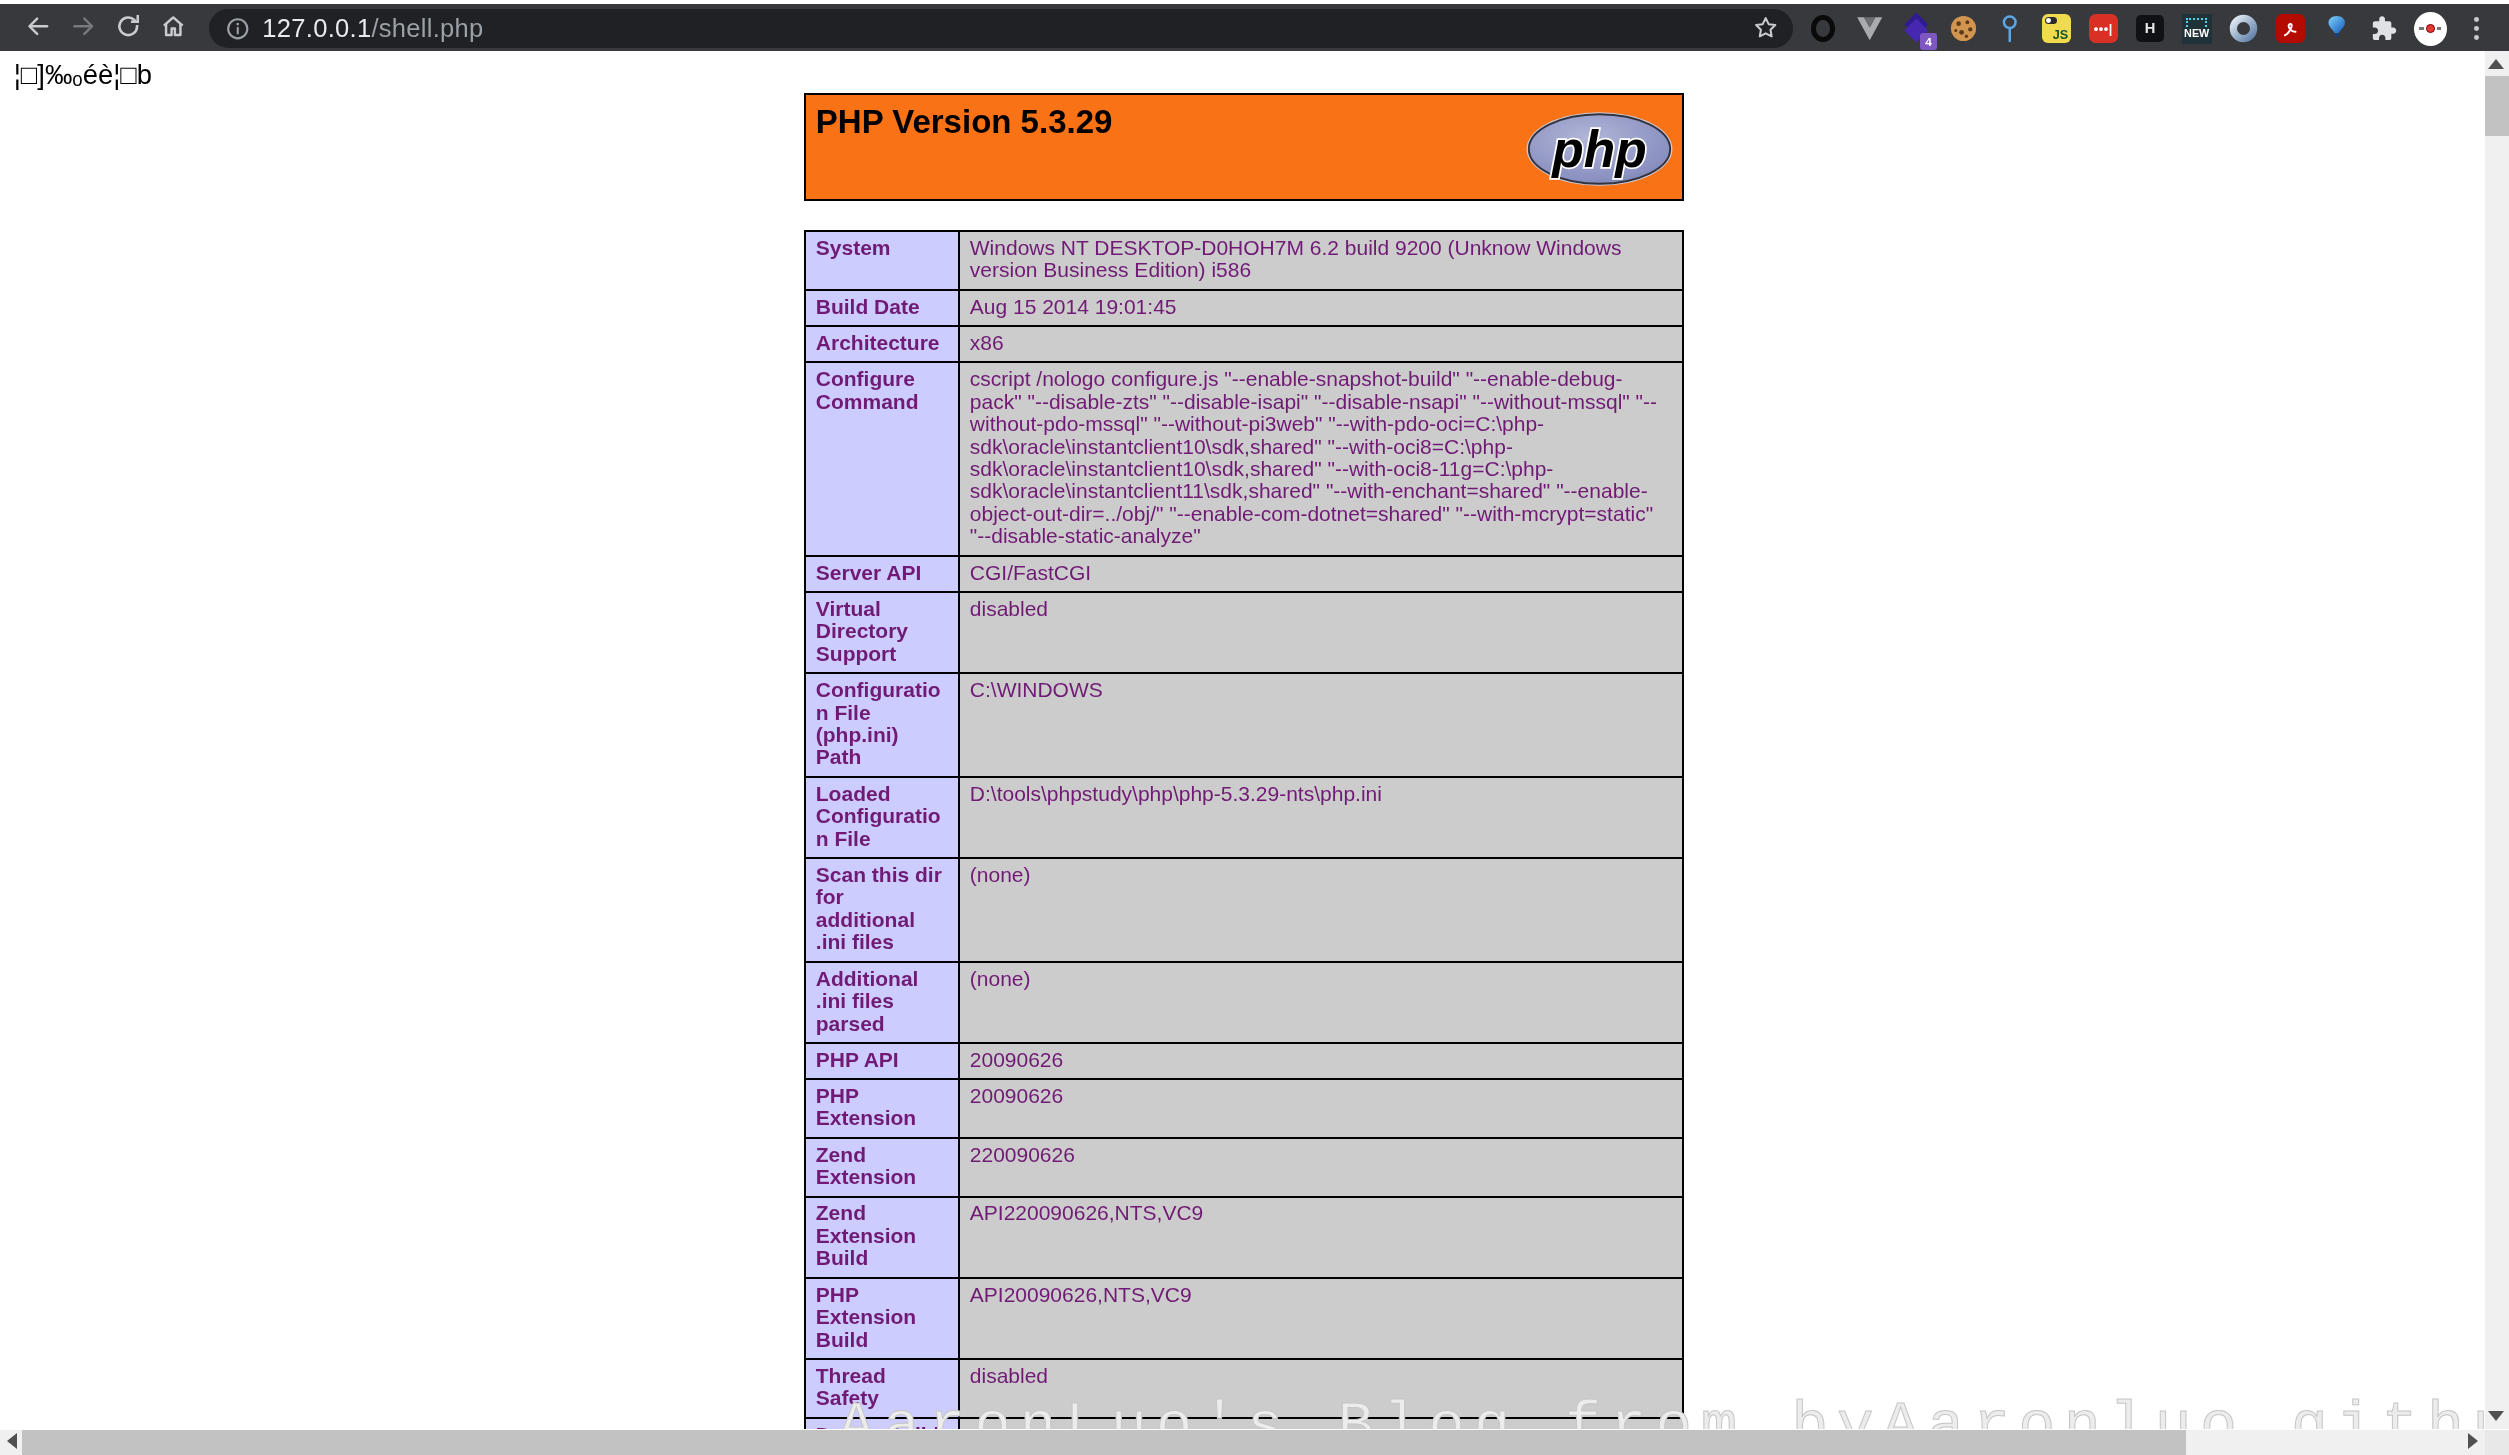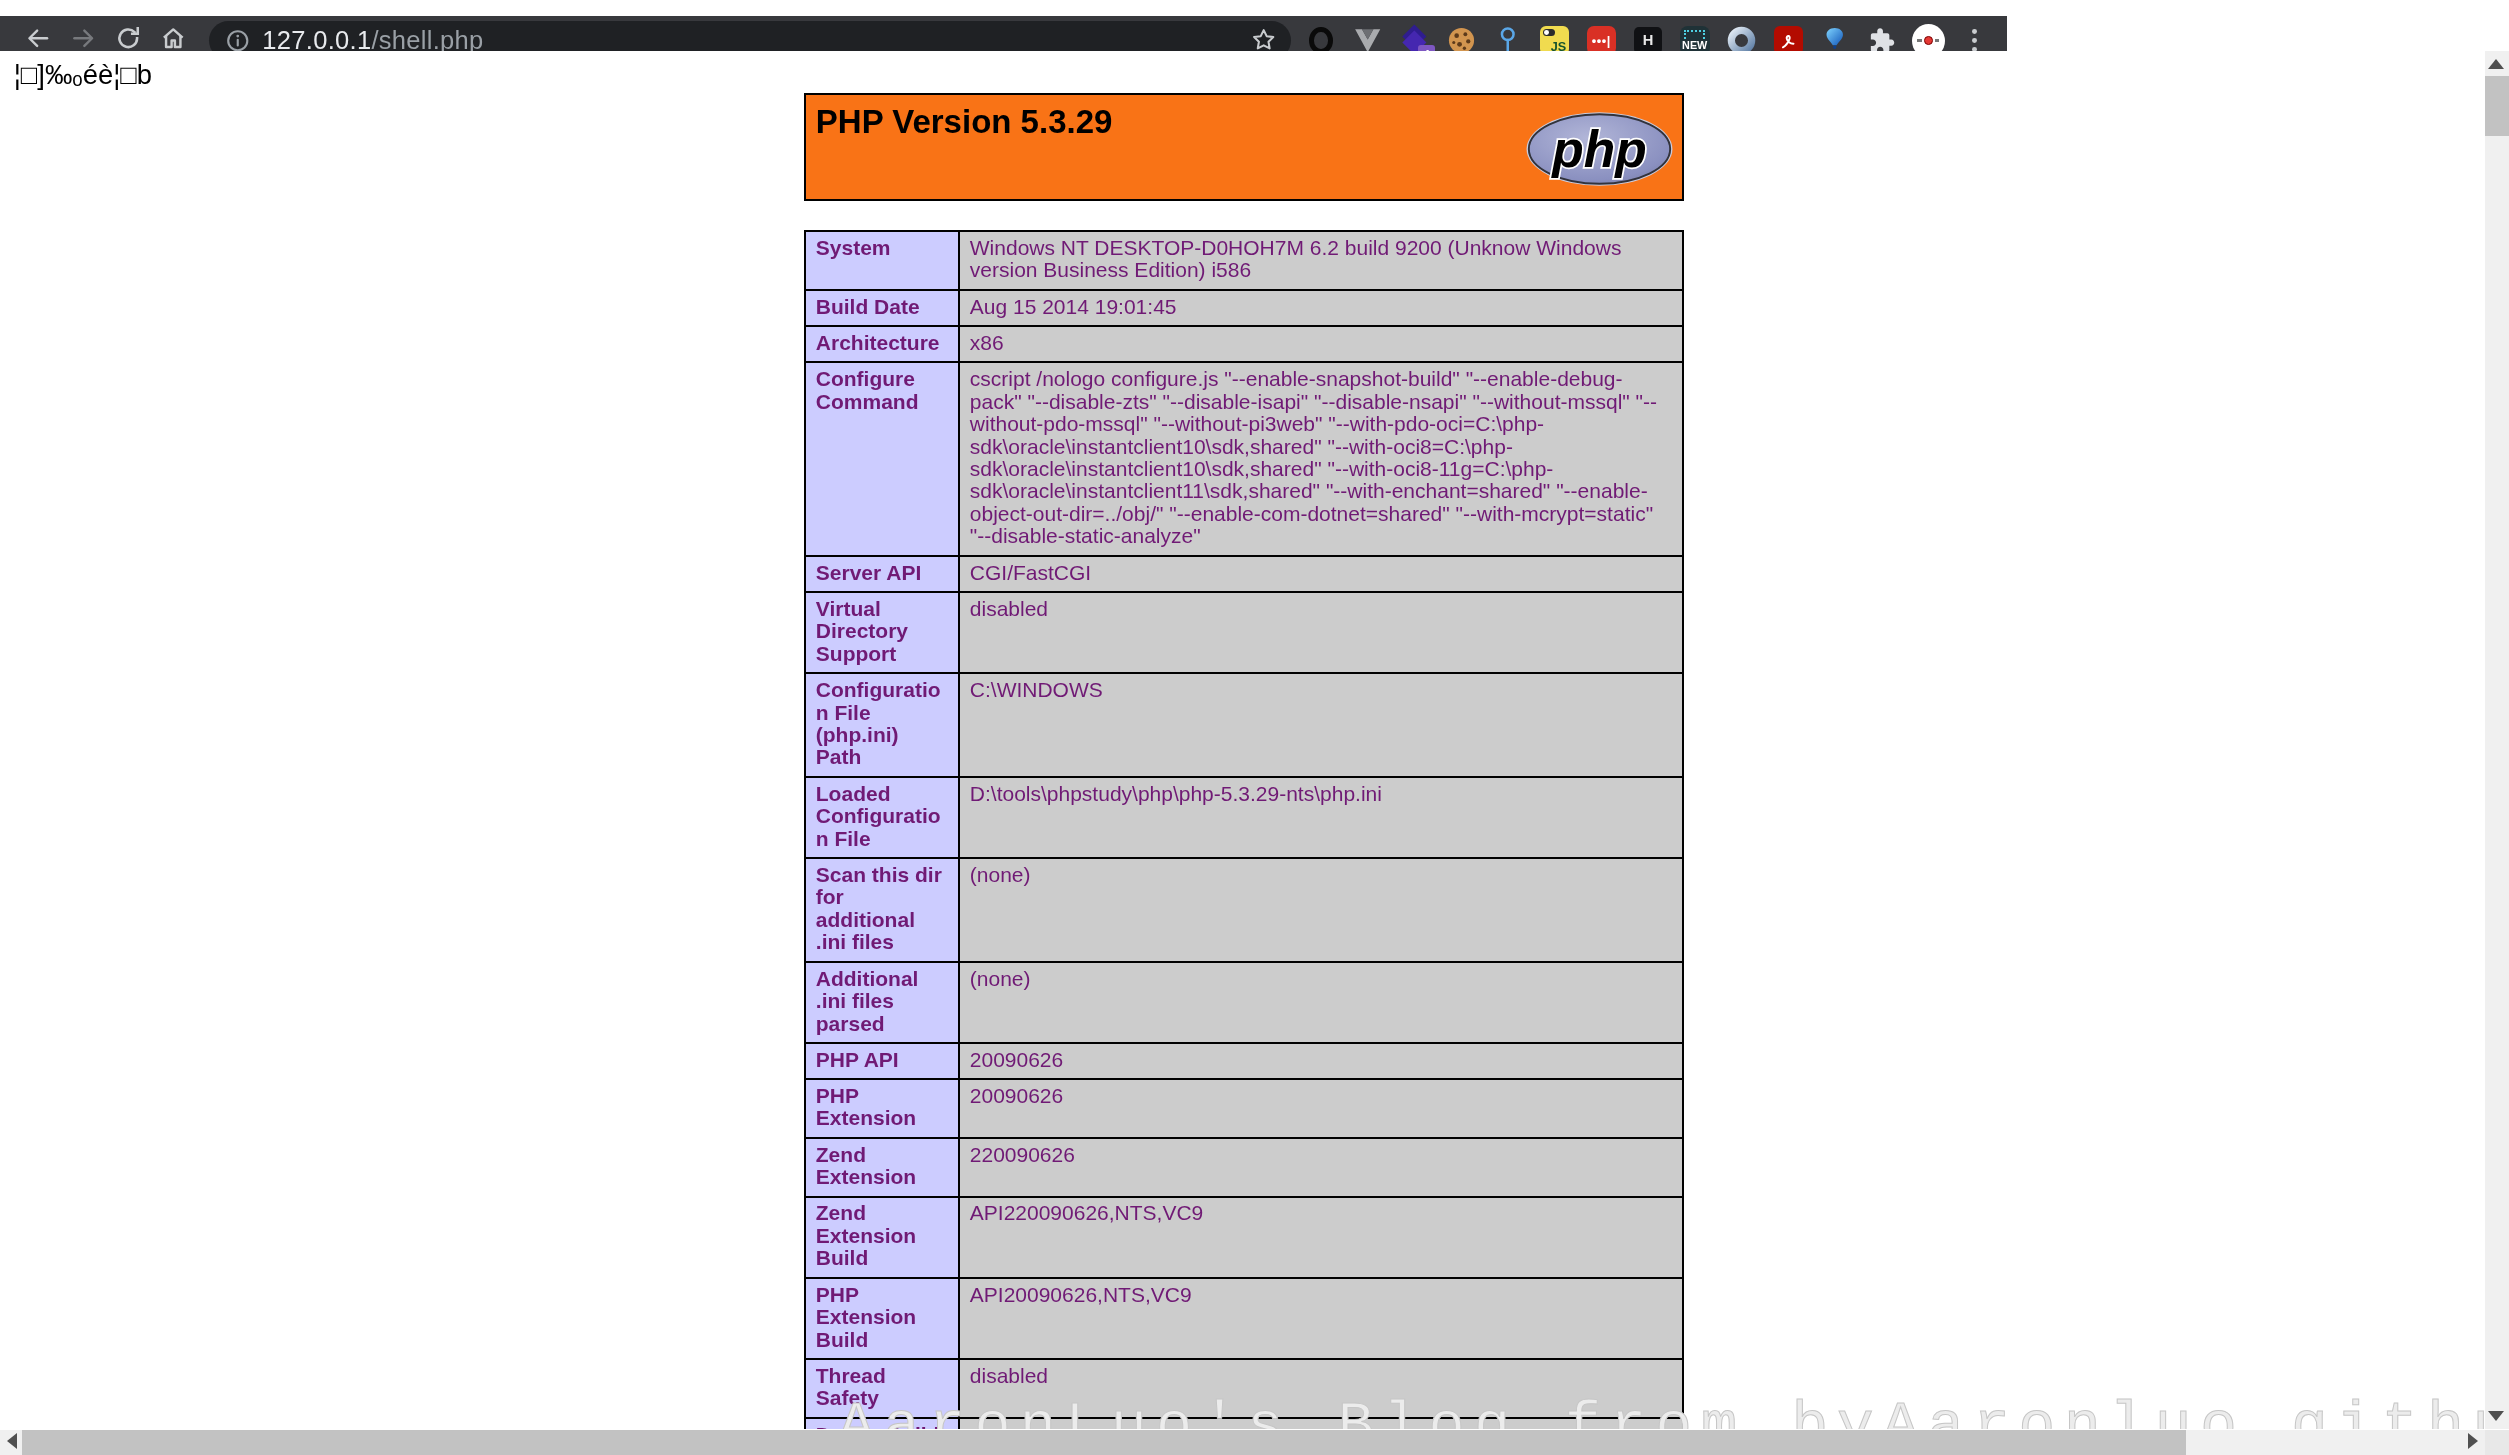--- a/index.html
+++ b/index.html
@@ -1,21 +1,21 @@
 <!DOCTYPE html>
 <html><head>
 <meta charset="utf-8">
 <style>
   * { box-sizing: border-box; margin: 0; padding: 0; }
   html, body { width: 2509px; height: 1456px; overflow: hidden; }
   body { font-family: "Liberation Sans", sans-serif; background: #ffffff; position: relative; }
 
   
   .toolbar {
-    position: absolute; left: 0; top: 16px; width: 2007px; height: 51px;
+    position: absolute; left: 0; top: 4px; width: 2509px; height: 51px;
     background: #38393d; border-bottom: 2px solid #232428;
     display: flex; align-items: center; padding: 0 9.8px 0 15.7px; gap: 0;
   }
   .nav-btn {
     width: 45px; height: 45px; display: flex; align-items: center; justify-content: center;
     color: #c9cccf; flex: 0 0 auto; border-radius: 50%;
   }
   .nav-btn svg { width: 26.5px; height: 26.5px; }
   .nav-btn.disabled { color: #77797d; }
 
@@ -57,21 +57,21 @@
   .red-icon {
     width: 29px; height: 29px; background: #d93025; border-radius: 6.9px;
     color: #fff; font-size: 12.7px; font-weight: bold; display: flex; align-items: center; justify-content: center;
     letter-spacing: 0.5px;
   }
   .h-icon {
     width: 27.4px; height: 27.4px; background: #101114; border-radius: 4.9px;
     color: #e8e8e8; font-size: 14.7px; font-weight: bold; display: flex; align-items: center; justify-content: center;
   }
   .new-icon {
-    width: 30px; height: 30px; background: #1f3237; border-radius: 8px;
+    width: 30px; height: 30px; background: #1f3237; border-radius: 0;
     display: flex; flex-direction: column; align-items: center; justify-content: center; gap: 1px;
   }
   .new-brackets { width: 20.6px; height: 8.8px; border-left: 2px dotted #4dd0e1; border-right: 2px dotted #4dd0e1; border-top: 2px dotted #4dd0e1; }
   .new-label { color: #ffffff; font-size: 10.8px; font-weight: bold; line-height: 1; }
   .ring-svg { width: 29px; height: 29px; }
   .acro-icon { width: 29px; height: 29px; background: #b30b00; border-radius: 5.9px; display: flex; align-items: center; justify-content: center; }
   .acro-icon svg { width: 19.6px; height: 19.6px; }
   .balloon-svg { width: 25.5px; height: 29px; }
   .puzzle-svg { width: 27.4px; height: 27.4px; color: #dfe1e5; }
   .avatar {

